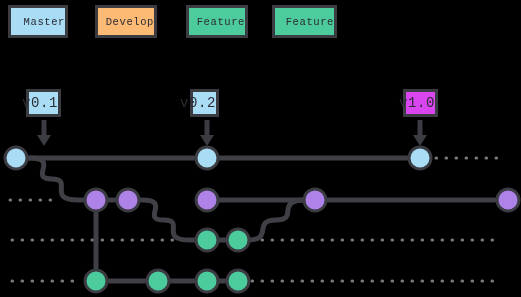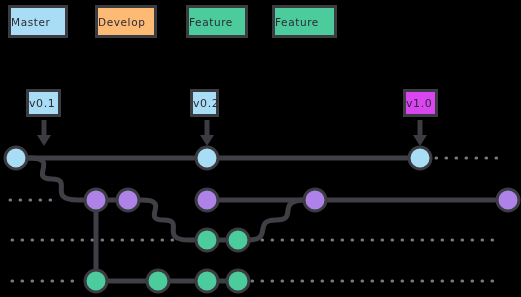--- a/index.html
+++ b/index.html
@@ -26,29 +26,30 @@
     width: 521px;
     height: 297px;
     display: block;
   }
   .legend-box, .tag-box {
     position: absolute;
     box-sizing: border-box;
     border: 3px solid #3b3b42;
     display: flex;
     align-items: center;
-    justify-content: flex-start;
+    justify-content: flex-end;
     color: #2b2b33;
     letter-spacing: 0.6px;
+    font-family: Liberation Mono, monospace;
   }
   .legend-box {
     font-size: 10.5px;
   }
   .tag-box {
-    font-size: 11px;
+    font-size: 14px;
     border-width: 3px;
   }
 </style>
 </head>
 <body>
 
 <div id="stage">
 
   <svg id="graph-svg" viewBox="0 0 521 297" xmlns="http://www.w3.org/2000/svg">
     <g id="dotted-layer">

